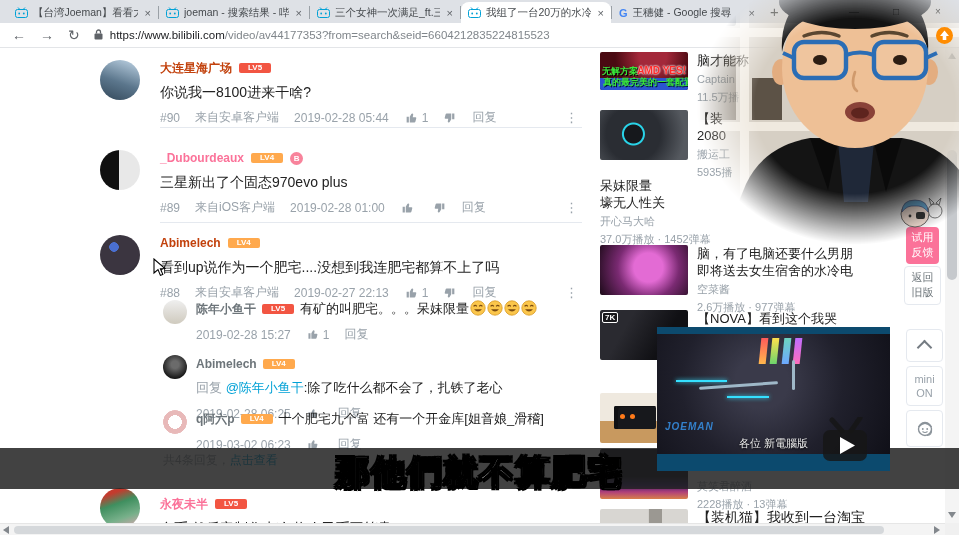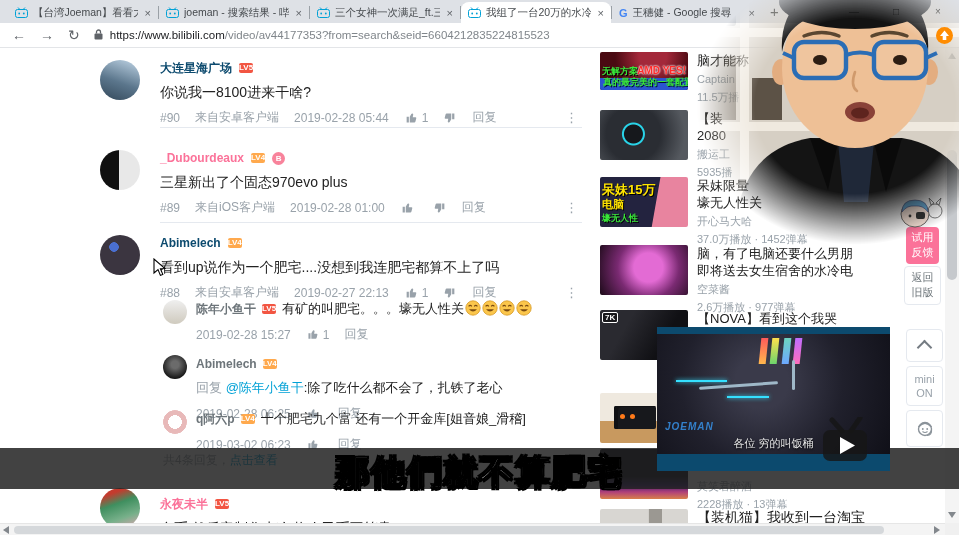--- a/index.html
+++ b/index.html
@@ -29,23 +29,23 @@
   .url{font-size:11.5px;color:#80868b;white-space:nowrap;overflow:hidden;}
   .url .host{color:#202124;}
   .ext{position:absolute;right:6px;top:27px;z-index:80;}
 
   
   .comments{position:absolute;left:0;top:48px;width:600px;height:475px;overflow:hidden;background:#fff;z-index:1;}
   .cmt{position:absolute;left:100px;width:482px;}
   .cavatar{position:absolute;left:0;top:0;width:40px;height:40px;border-radius:50%;}
   .cbody{margin-left:60px;}
   .crow1{display:flex;align-items:center;gap:7px;height:16px;}
-  .cname{font-size:12px;font-weight:bold;color:#0c4a6e;}
+  .cname{font-size:12px;font-weight:bold;color:#c2410c;}
   .cname.vip{color:#fb7299;}
-  .lv{font-size:8px;font-weight:bold;color:#fff;border-radius:2px;padding:1px 0;line-height:8px;}
+  .lv{font-size:8px;font-weight:bold;color:#fff;border-radius:2px;padding:1px 9px;line-height:8px;}
   .lv4{background:#ffa94d;} .lv5{background:#f25542;}
   .vipbadge{width:13px;height:13px;border-radius:50%;background:#f8839b;color:#fff;font-size:8px;
             font-weight:bold;text-align:center;line-height:13px;}
   .ctext{font-size:14px;color:#222;margin-top:6px;line-height:20px;}
   .cmeta{display:flex;align-items:center;gap:15px;margin-top:7px;font-size:12px;color:#99a2aa;justify-content:center;}
   .cmenu{margin-left:auto;margin-right:4px;font-size:13px;}
   .mlike,.mdis,.mreply{display:flex;align-items:center;gap:4px;}
   .mdis svg{transform:rotate(180deg);}
   .divider{position:absolute;left:160px;width:422px;height:1px;background:#e5e9ef;}
 
@@ -331,21 +331,21 @@
         </div>
       </div>
     </div>
 
     <div class="reply" style="top:252px">
       <div class="ravatar avr0"></div>
       <div class="rbody">
         <div class="rline">
           <span class="rname">陈年小鱼干</span>
           <span class="lv lv5">LV5</span>
-          <span><span>有矿的叫肥宅。。。壕无人性关</span><svg class="emote" viewBox="0 0 20 20">
+          <span><span>有矿的叫肥宅。。。呆妹限量</span><svg class="emote" viewBox="0 0 20 20">
                 <circle cx="10" cy="10" r="9" fill="#fbc64b" stroke="#d79923"></circle>
                 <path d="M4.5 8 Q6.5 5.5 8.5 8 M11.5 8 Q13.5 5.5 15.5 8" fill="none" stroke="#7a4b12" stroke-width="1.4"></path>
                 <path d="M5 11.5 Q10 17 15 11.5 Z" fill="#7a4b12"></path>
               </svg><svg class="emote" viewBox="0 0 20 20">
                 <circle cx="10" cy="10" r="9" fill="#fbc64b" stroke="#d79923"></circle>
                 <path d="M4.5 8 Q6.5 5.5 8.5 8 M11.5 8 Q13.5 5.5 15.5 8" fill="none" stroke="#7a4b12" stroke-width="1.4"></path>
                 <path d="M5 11.5 Q10 17 15 11.5 Z" fill="#7a4b12"></path>
               </svg><svg class="emote" viewBox="0 0 20 20">
                 <circle cx="10" cy="10" r="9" fill="#fbc64b" stroke="#d79923"></circle>
                 <path d="M4.5 8 Q6.5 5.5 8.5 8 M11.5 8 Q13.5 5.5 15.5 8" fill="none" stroke="#7a4b12" stroke-width="1.4"></path>
@@ -447,25 +447,20 @@
       <div class="thumb t2"></div>
       <div class="vtext">
         <div class="vtitle">【装</div>
         <div class="vtitle">2080</div>
         <div class="vmeta">搬运工</div>
         <div class="vmeta">5935播</div>
       </div>
     </div>
 
     <div class="vcard" style="top:129px">
-      <div class="thumb t3">
-        <span class="ovl t3a">呆妹15万</span>
-        <span class="ovl t3b">电脑</span>
-        <span class="ovl t3c">壕无人性</span>
-      </div>
       <div class="vtext">
         <div class="vtitle">呆妹限量</div>
         <div class="vtitle">壕无人性关</div>
         <div class="vmeta">开心马大哈</div>
         <div class="vmeta">37.0万播放 · 1452弹幕</div>
       </div>
     </div>
 
     <div class="vcard" style="top:197px">
       <div class="thumb t4"></div>
@@ -553,21 +548,21 @@
       <span class="ram r1"></span>
         <span class="ram r2"></span>
         <span class="ram r3"></span>
         <span class="ram r4"></span>
       <span class="tube" style="left:18%;top:42%;width:34%;transform:rotate(-4deg)"></span>
       <span class="tube" style="left:58%;top:22%;width:3px;height:30px"></span>
       <span class="cy" style="left:8%;top:38%;width:22%"></span>
       <span class="cy" style="left:30%;top:52%;width:18%"></span>
       <span class="wm">JOEMAN</span>
     </div>
-    <div class="pipcap">各位 穷的叫饭桶</div>
+    <div class="pipcap">各位 新電腦版</div>
     <span class="tvicon"><svg width="54" height="48" viewBox="0 0 54 48">
           <path d="M14 3 L24 14 M42 1 L33 14" stroke="rgba(22,22,22,0.82)" stroke-width="5" stroke-linecap="round"></path>
           <rect x="5" y="13" width="44" height="31" rx="7" fill="rgba(22,22,22,0.82)"></rect>
           <polygon points="22,20 22,37 37,28.5" fill="#fff"></polygon>
         </svg></span>
   </div>
 
   <div class="cam">
     <svg width="334" height="292" viewBox="0 0 334 292">
       <rect width="334" height="292" fill="#d6cfc4"></rect>

